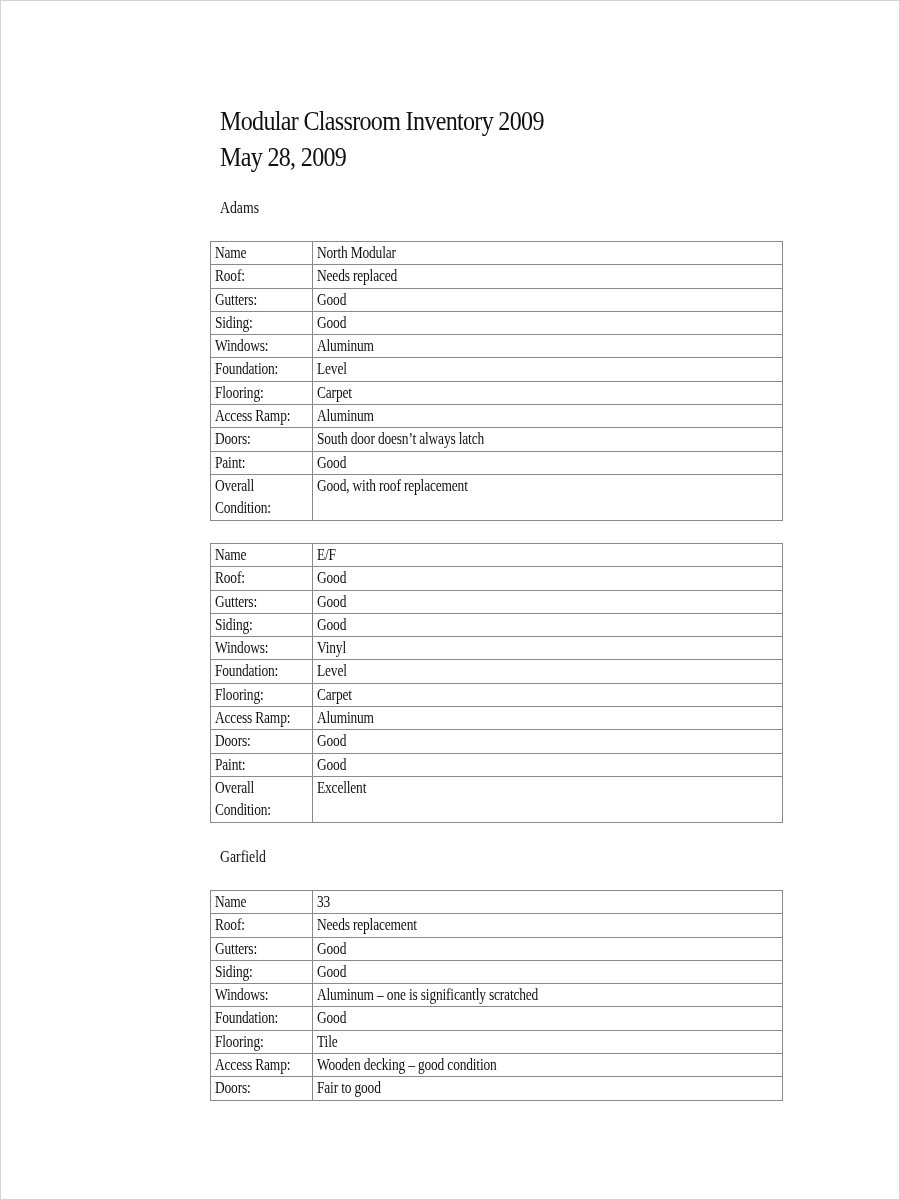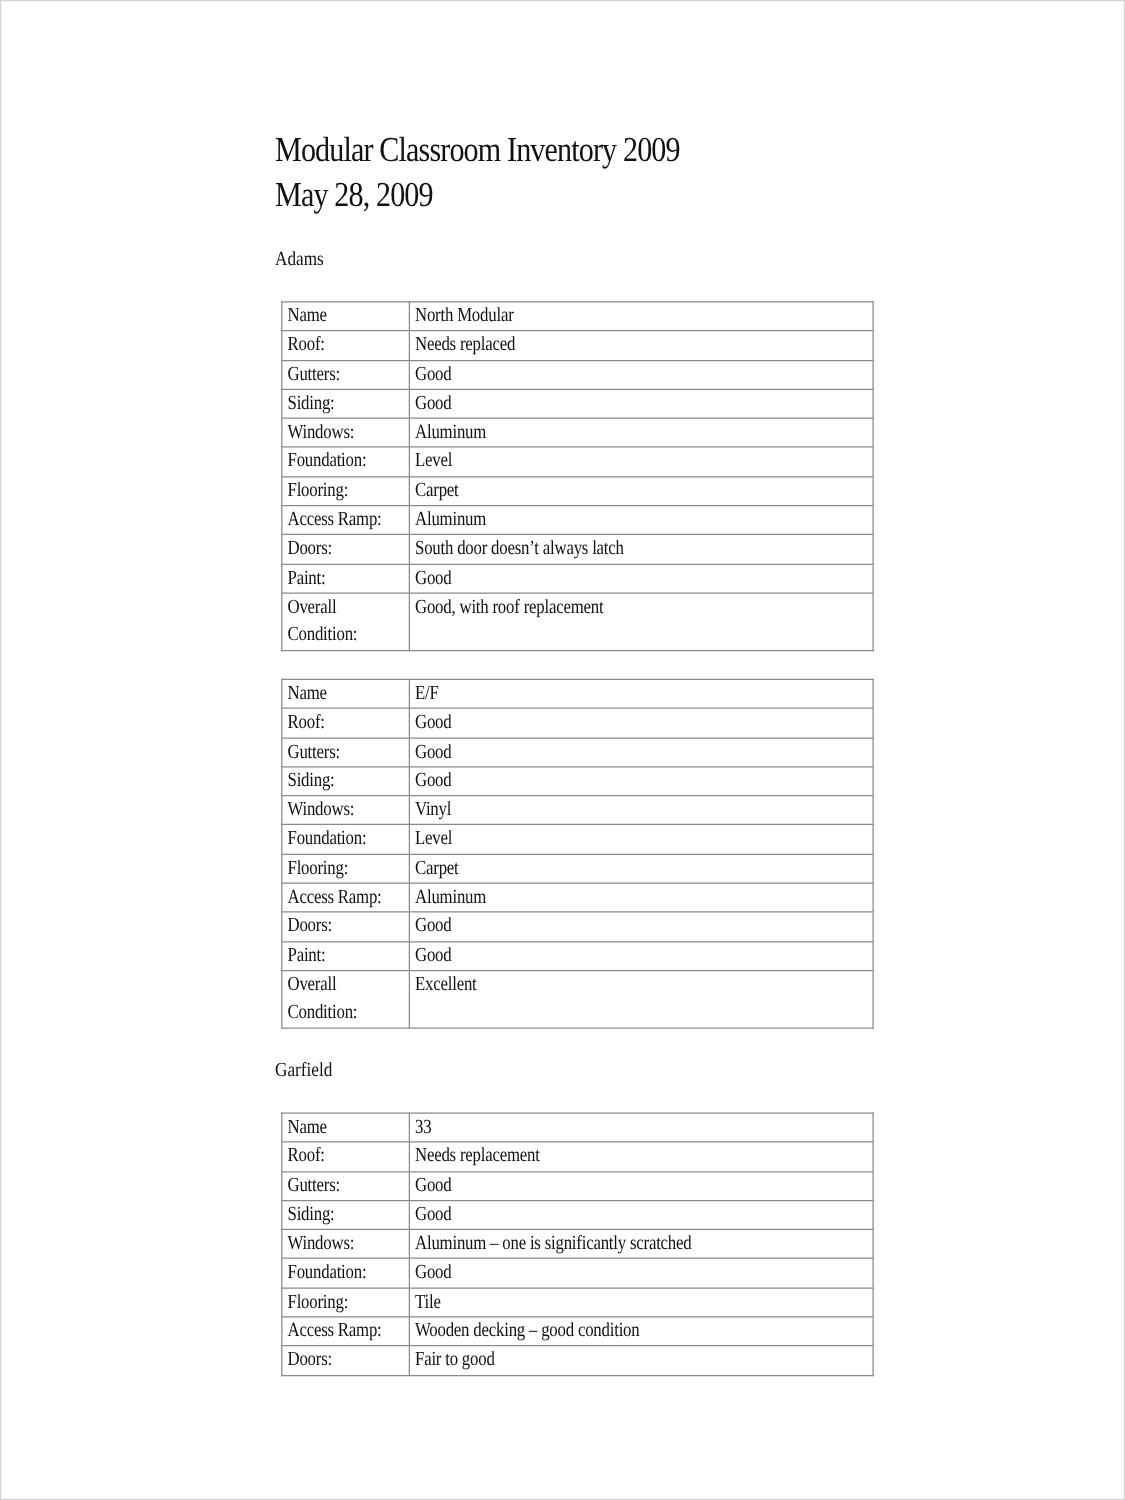--- a/index.html
+++ b/index.html
@@ -48,22 +48,22 @@
       position: absolute;
       left: 220px;
       font-size: 16px;
       line-height: 20px;
       transform: scaleX(0.86);
       transform-origin: left top;
       white-space: nowrap;
     }
     table.inv {
       position: absolute;
-      left: 225px;
-      width: 474px;
+      left: 210px;
+      width: 573px;
       border-collapse: collapse;
       table-layout: fixed;
     }
     table.inv td {
       border: 1px solid #8a8a8a;
       font-size: 16px;
       line-height: 22.3px;
       padding: 0 0 0 4px;
       vertical-align: top;
       white-space: nowrap;

